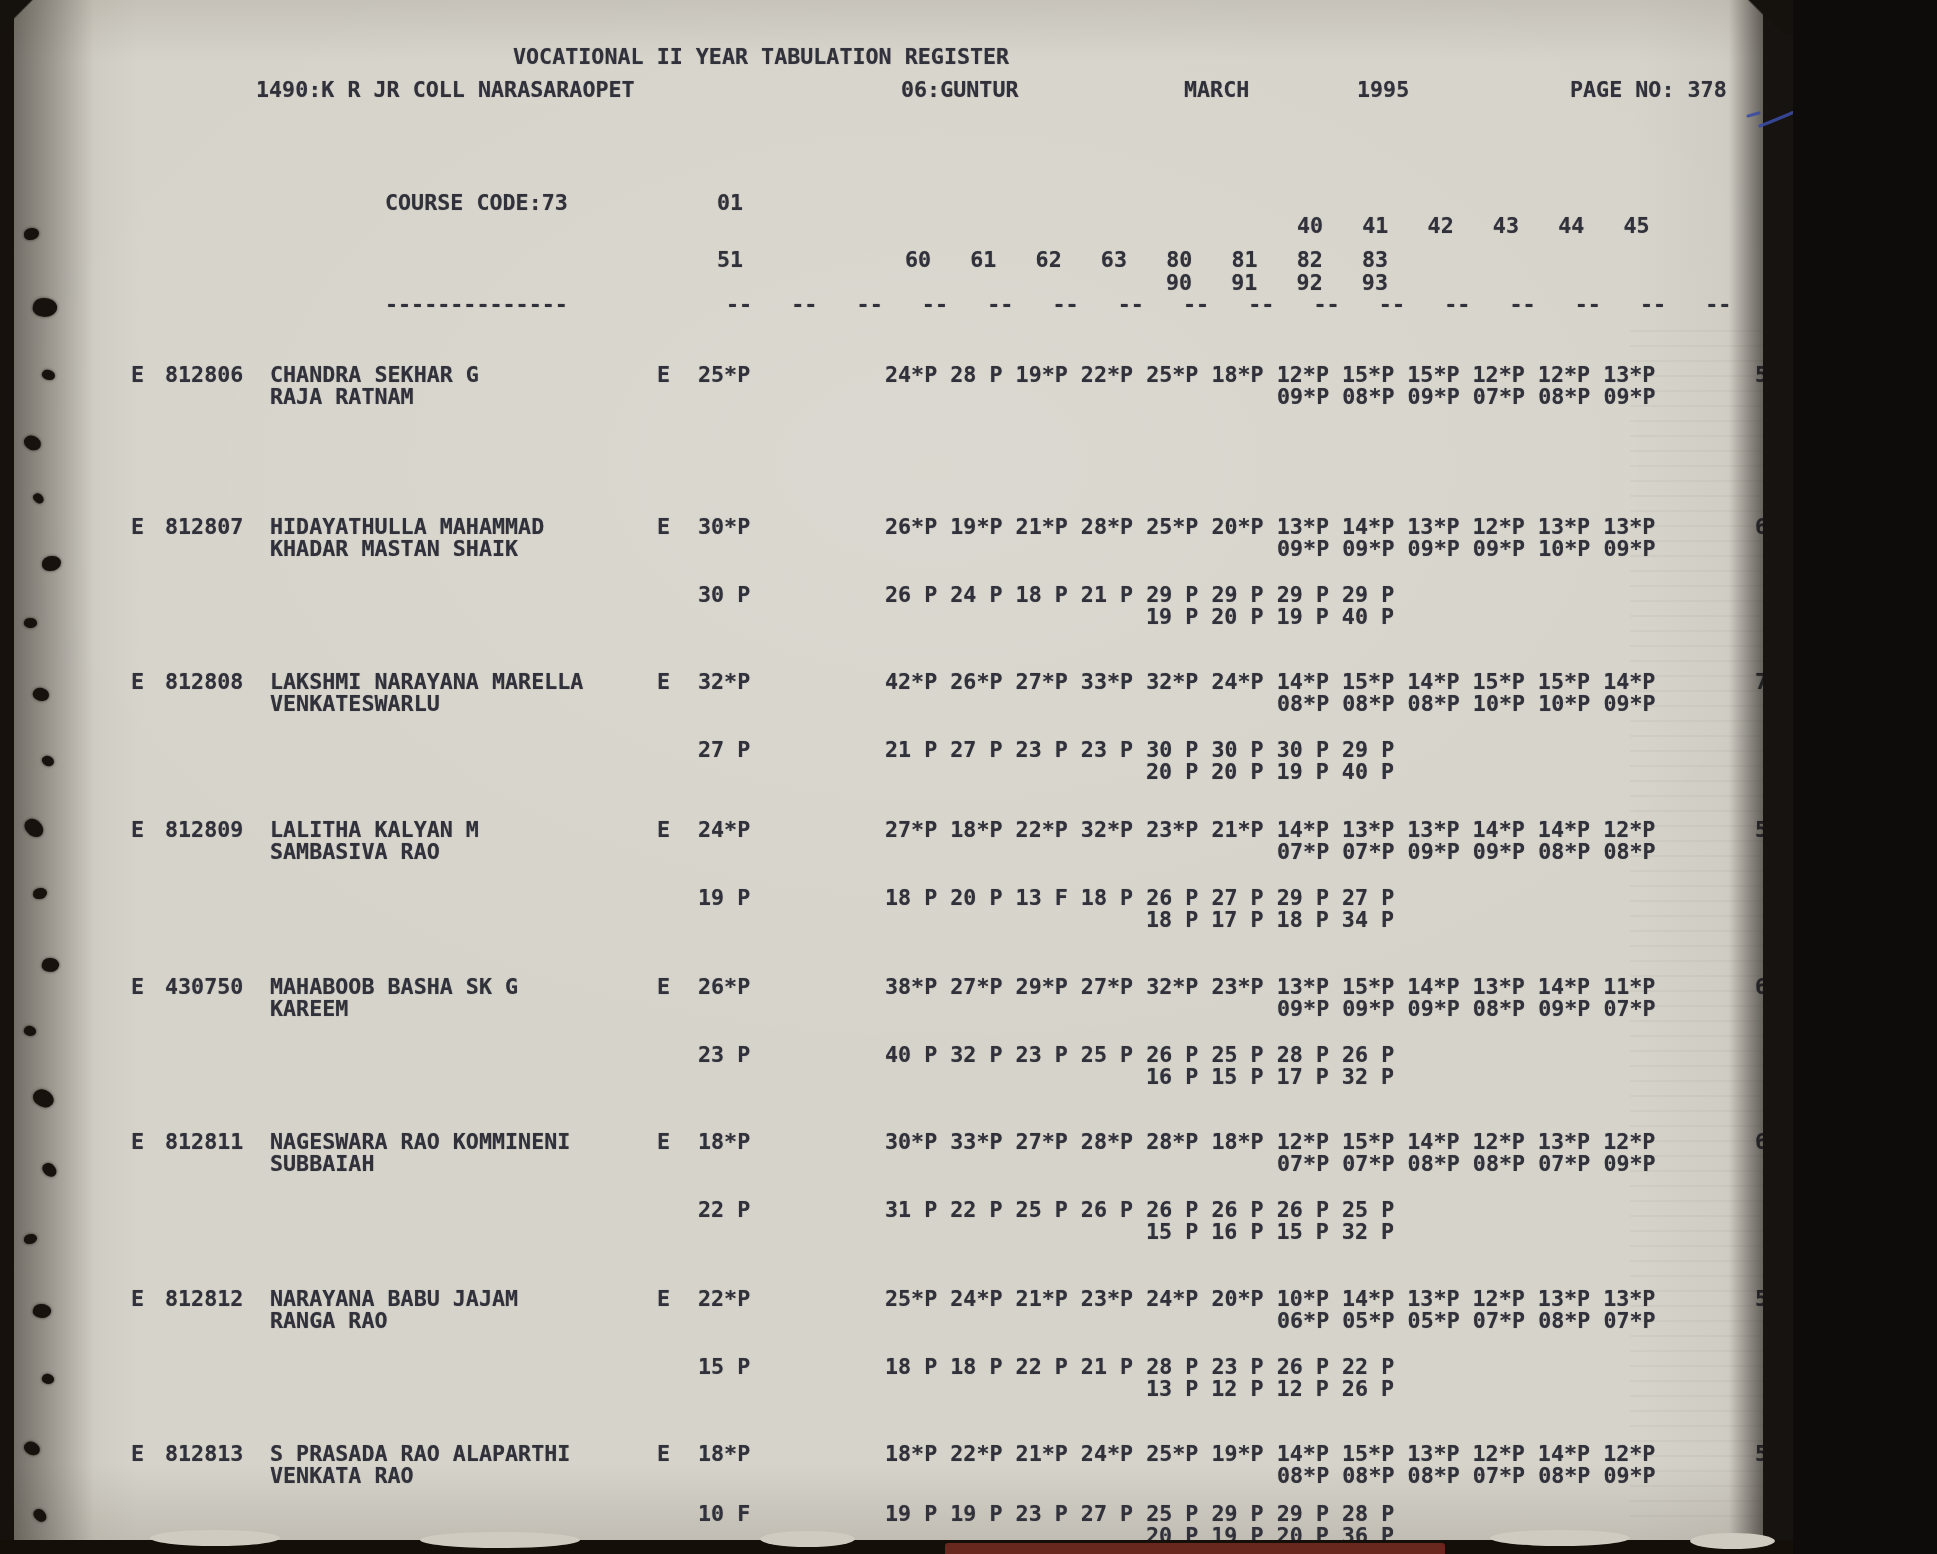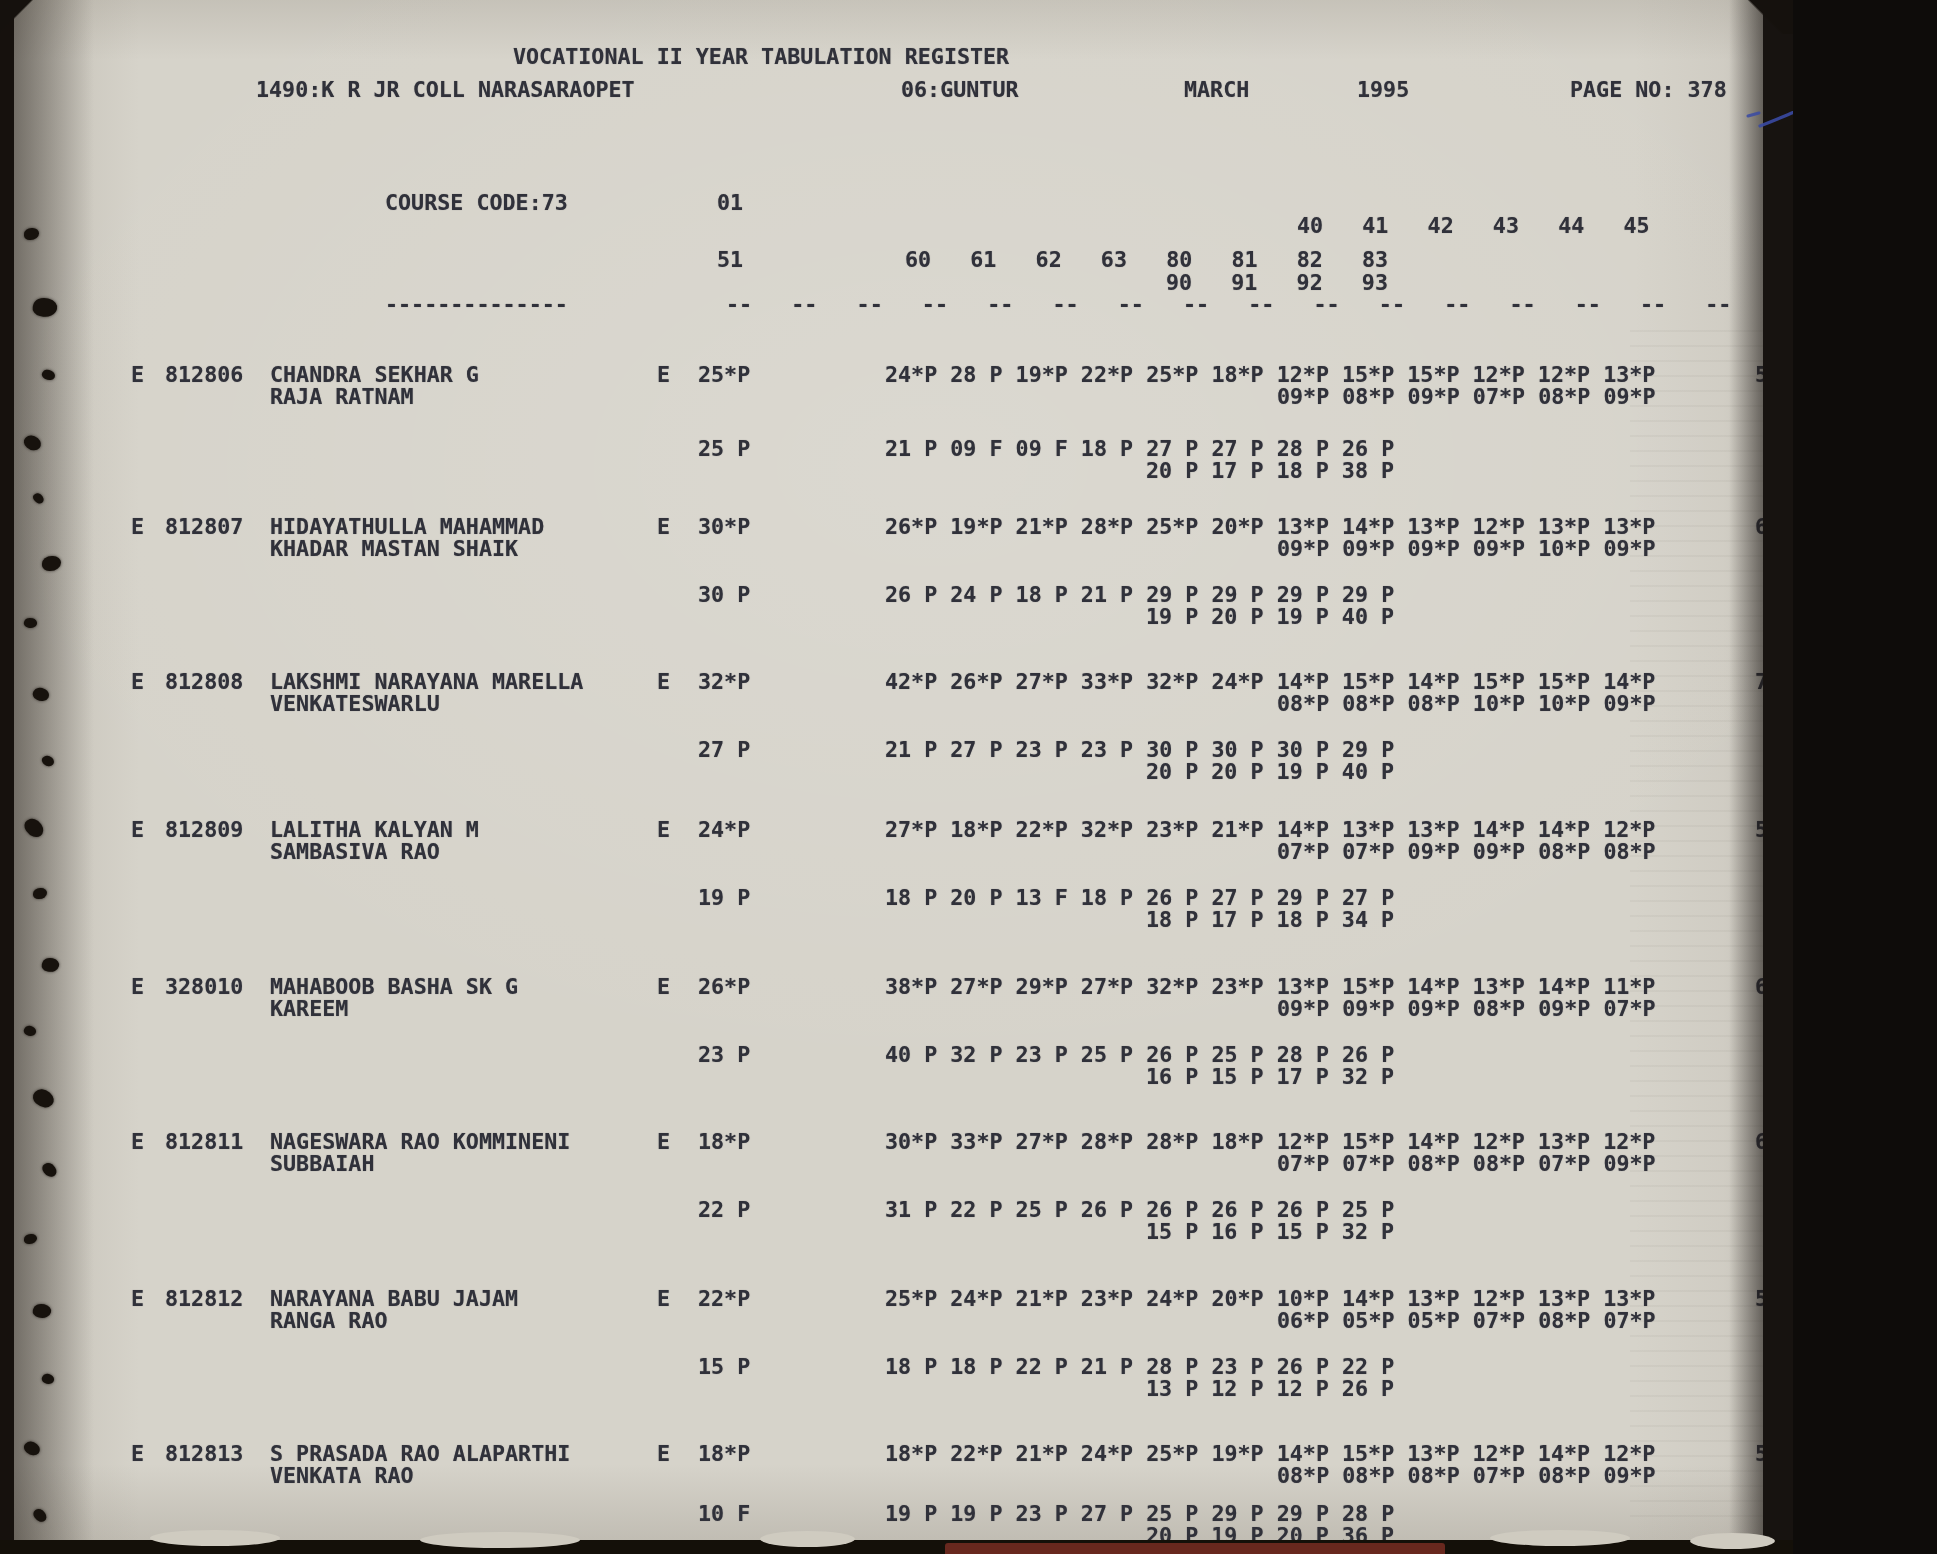--- a/index.html
+++ b/index.html
@@ -73,25 +73,20 @@
     <span class="t c-flag">E</span>
     <span class="t c-roll">812806</span>
     <span class="t c-name">CHANDRA SEKHAR G</span>
     <span class="t c-name l2">RAJA RATNAM</span>
     <span class="t c-flag2">E</span>
     <span class="t c-sub1">25*P</span>
     <span class="t c-marks">24*P 28 P 19*P 22*P 25*P 18*P 12*P 15*P 15*P 12*P 12*P 13*P</span>
     <span class="t c-m1b l2">09*P 08*P 09*P 07*P 08*P 09*P</span>
     <span class="t c-total">573 F</span>
   </div>
-  <div class="stu" style="top:436px">
-    <span class="t c-sub1">25 P</span>
-    <span class="t c-marks">21 P 09 F 09 F 18 P 27 P 27 P 28 P 26 P</span>
-    <span class="t c-m2b l2">20 P 17 P 18 P 38 P</span>
-  </div>
 
   <div class="stu" style="top:514px">
     <span class="t c-flag">E</span>
     <span class="t c-roll">812807</span>
     <span class="t c-name">HIDAYATHULLA MAHAMMAD</span>
     <span class="t c-name l2">KHADAR MASTAN SHAIK</span>
     <span class="t c-flag2">E</span>
     <span class="t c-sub1">30*P</span>
     <span class="t c-marks">26*P 19*P 21*P 28*P 25*P 20*P 13*P 14*P 13*P 12*P 13*P 13*P</span>
     <span class="t c-m1b l2">09*P 09*P 09*P 09*P 10*P 09*P</span>
@@ -132,21 +127,21 @@
     <span class="t c-total">579 F</span>
   </div>
   <div class="stu" style="top:885px">
     <span class="t c-sub1">19 P</span>
     <span class="t c-marks">18 P 20 P 13 F 18 P 26 P 27 P 29 P 27 P</span>
     <span class="t c-m2b l2">18 P 17 P 18 P 34 P</span>
   </div>
 
   <div class="stu" style="top:974px">
     <span class="t c-flag">E</span>
-    <span class="t c-roll">328010</span>
+    <span class="t c-roll">430750</span>
     <span class="t c-name">MAHABOOB BASHA SK G</span>
     <span class="t c-name l2">KAREEM</span>
     <span class="t c-flag2">E</span>
     <span class="t c-sub1">26*P</span>
     <span class="t c-marks">38*P 27*P 29*P 27*P 32*P 23*P 13*P 15*P 14*P 13*P 14*P 11*P</span>
     <span class="t c-m1b l2">09*P 09*P 09*P 08*P 09*P 07*P</span>
     <span class="t c-total">661 1</span>
   </div>
   <div class="stu" style="top:1042px">
     <span class="t c-sub1">23 P</span>

